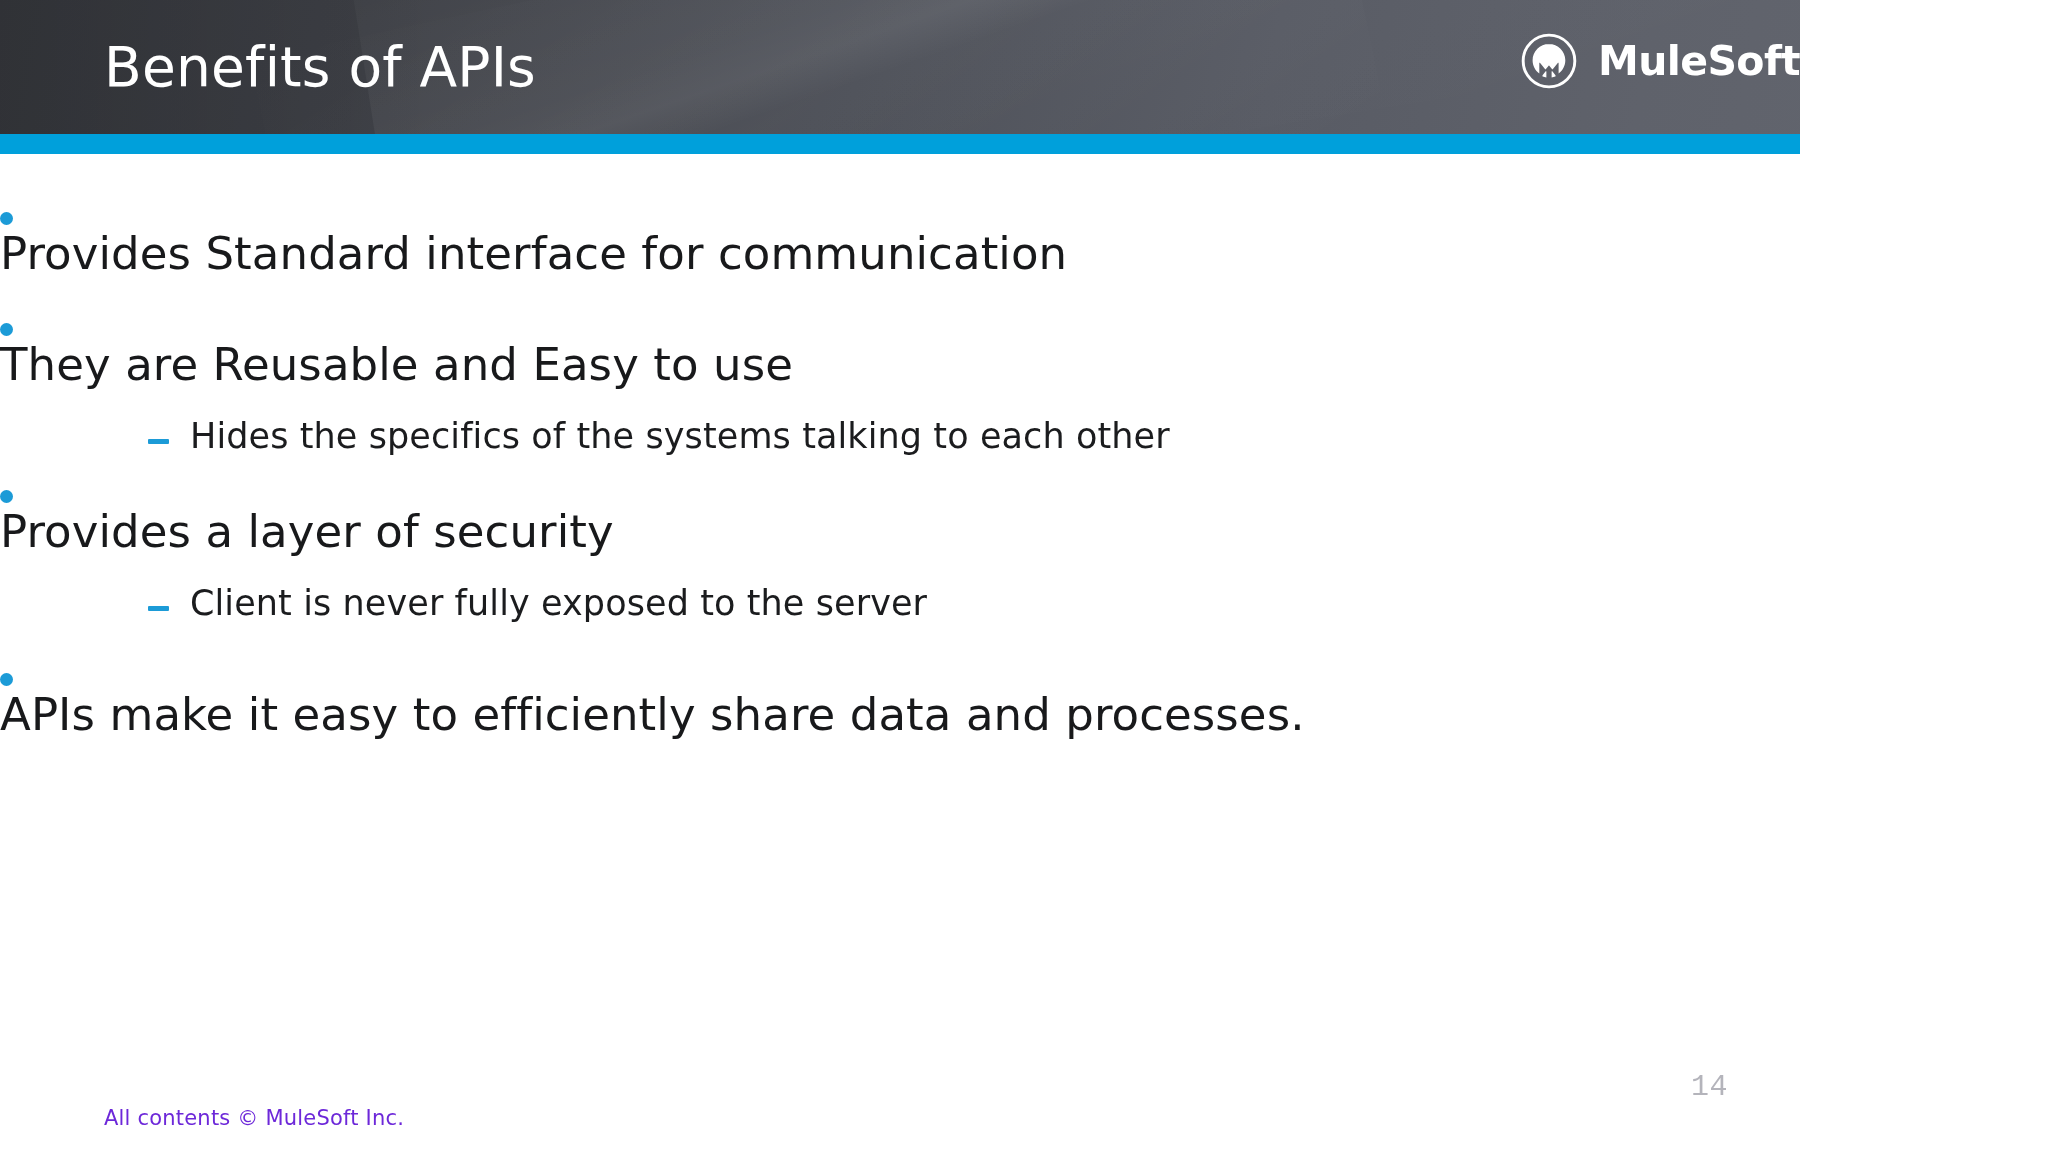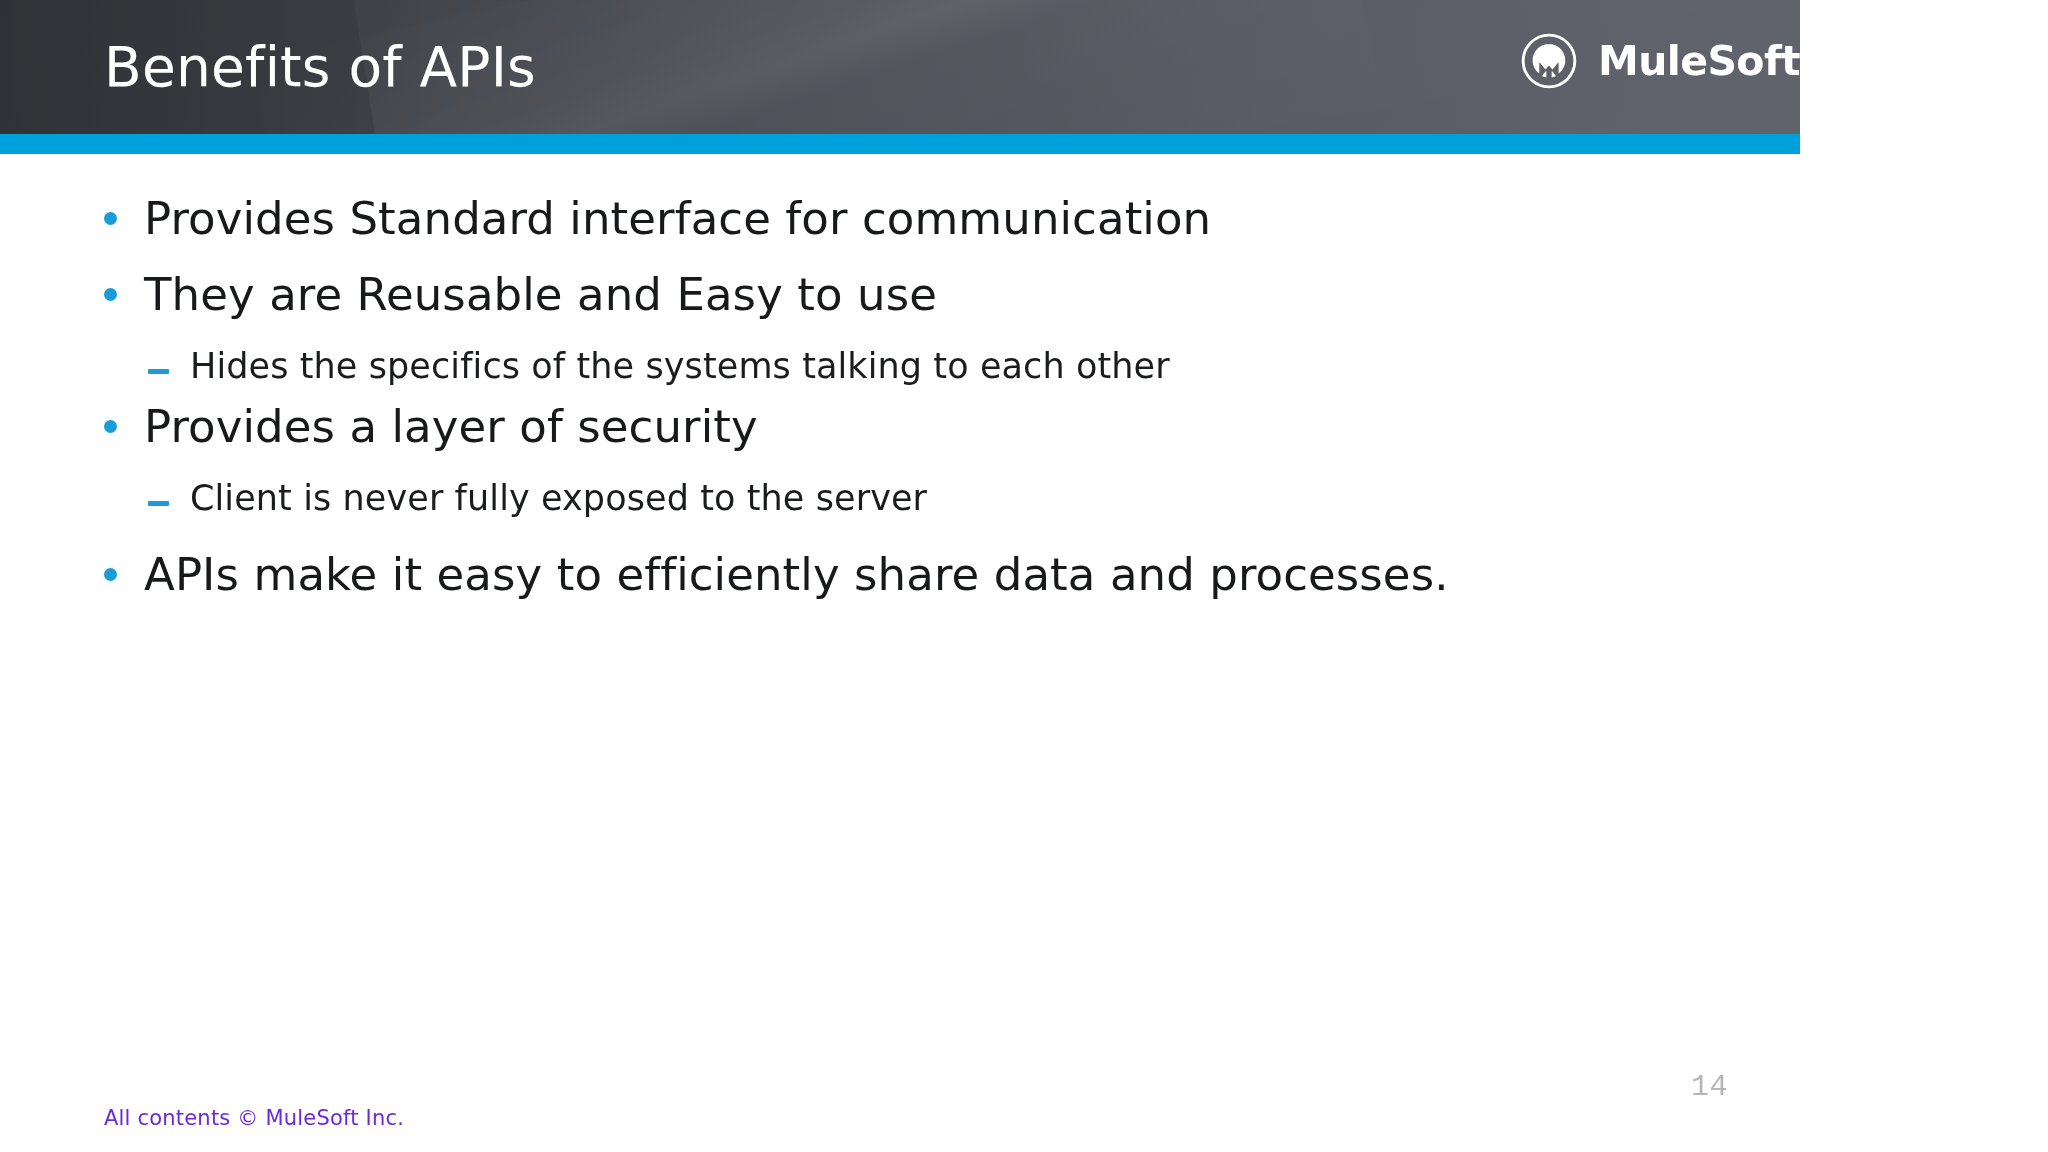--- a/index.html
+++ b/index.html
@@ -149,21 +149,21 @@
 
   .bullet-row {
     position: relative;
     display: flex;
     align-items: flex-start;
   }
 
   
   .lvl1 {
     margin-bottom: 18px;
-    padding-left: 104px;
+    flex-direction: column;
   }
   .lvl1 .marker {
     flex: none;
     width: 40px;
     display: flex;
     justify-content: flex-start;
     padding-top: 22px;
   }
   .dot {
     width: 13px;

